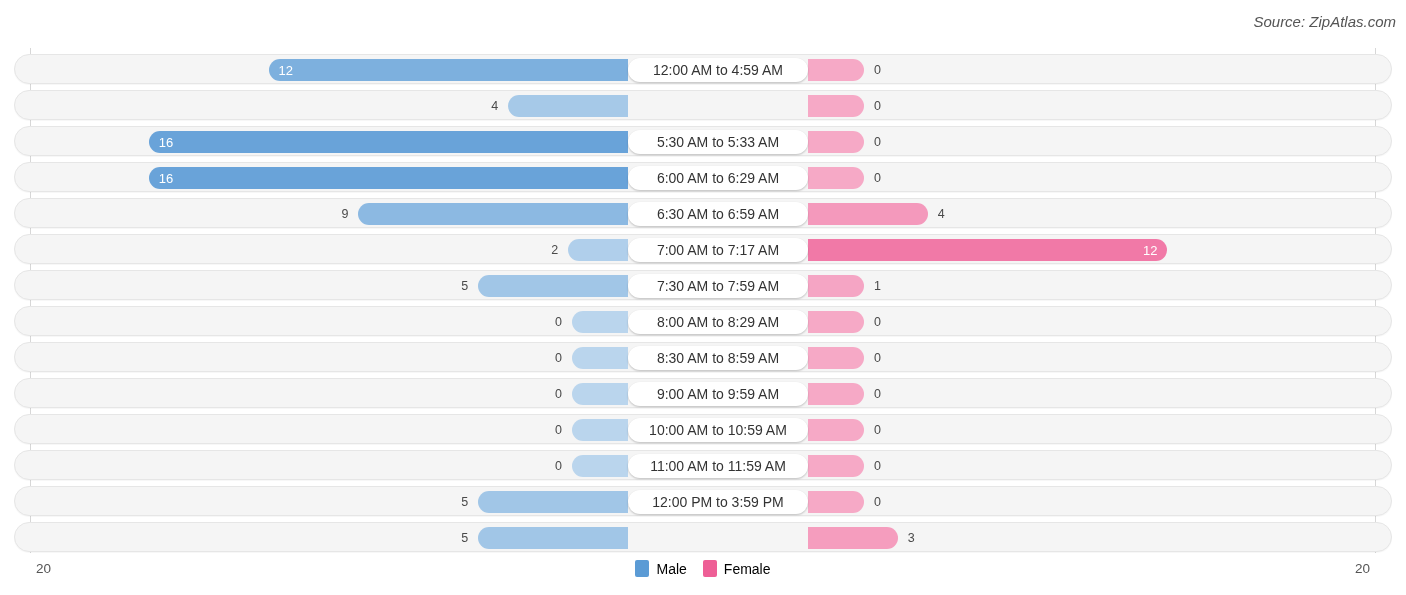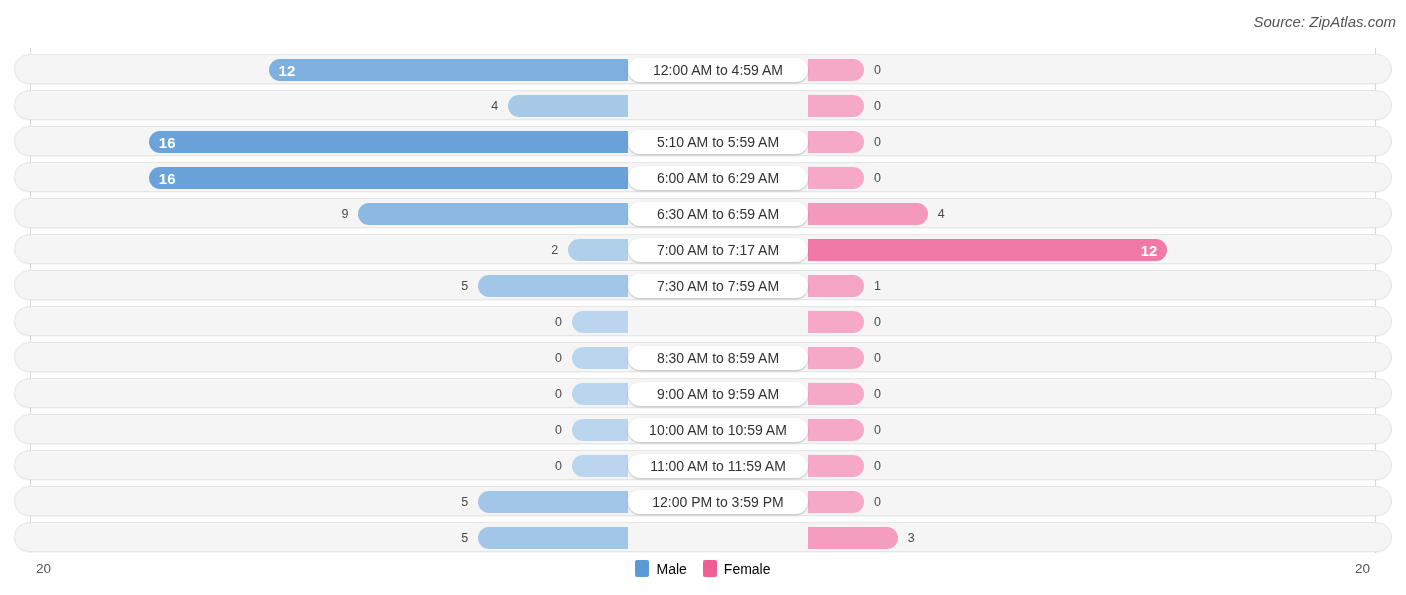--- a/index.html
+++ b/index.html
@@ -51,21 +51,21 @@
     border-radius:11px 0 0 11px;
     background:#8fbbe3;
   }
   .bar-female{
     left:0;
     border-radius:0 11px 11px 0;
     background:#f79fc0;
   }
   .bar-inner-label{
     position:absolute;top:50%;transform:translateY(-50%);
-    font-size:15px;color:#ffffff;white-space:nowrap;font-weight:bold;
+    font-size:13px;color:#ffffff;white-space:nowrap;
   }
   .bar-male .bar-inner-label{left:10px;}
   .bar-female .bar-inner-label{right:10px;}
 
   .male-track{position:absolute;left:0;top:0;width:613px;height:30px;}
   .female-track{position:absolute;left:793px;top:0;width:585px;height:30px;}
 
   .value-out{
     position:absolute;top:50%;transform:translateY(-50%);
     font-size:12.5px;color:#4a4a4a;white-space:nowrap;
@@ -135,21 +135,21 @@
       <div class="row" style="top: 78px;">
         <div class="male-track">
           <div class="bar bar-male" style="width: 479.2px; background: rgb(105, 163, 217);">
             <span class="bar-inner-label">16</span>
           </div>
         </div>
         <div class="female-track">
           <span class="value-out" style="left: 66px;">0</span>
           <div class="bar bar-female" style="width: 56px; background: rgb(246, 169, 198);"></div>
         </div>
-        <div class="cat-pill">5:10 AM to 5:59 AM</div>
+        <div class="cat-pill">5:30 AM to 5:33 AM</div>
       </div>
       <div class="row" style="top: 114px;">
         <div class="male-track">
           <div class="bar bar-male" style="width: 479.2px; background: rgb(105, 163, 217);">
             <span class="bar-inner-label">16</span>
           </div>
         </div>
         <div class="female-track">
           <span class="value-out" style="left: 66px;">0</span>
           <div class="bar bar-female" style="width: 56px; background: rgb(246, 169, 198);"></div>
@@ -192,20 +192,21 @@
       </div>
       <div class="row" style="top: 258px;">
         <div class="male-track">
           <span class="value-out" style="right: 66px;">0</span>
           <div class="bar bar-male" style="width: 56px; background: rgb(186, 213, 237);"></div>
         </div>
         <div class="female-track">
           <span class="value-out" style="left: 66px;">0</span>
           <div class="bar bar-female" style="width: 56px; background: rgb(246, 169, 198);"></div>
         </div>
+        <div class="cat-pill">8:00 AM to 8:29 AM</div>
       </div>
       <div class="row" style="top: 294px;">
         <div class="male-track">
           <span class="value-out" style="right: 66px;">0</span>
           <div class="bar bar-male" style="width: 56px; background: rgb(186, 213, 237);"></div>
         </div>
         <div class="female-track">
           <span class="value-out" style="left: 66px;">0</span>
           <div class="bar bar-female" style="width: 56px; background: rgb(246, 169, 198);"></div>
         </div>

